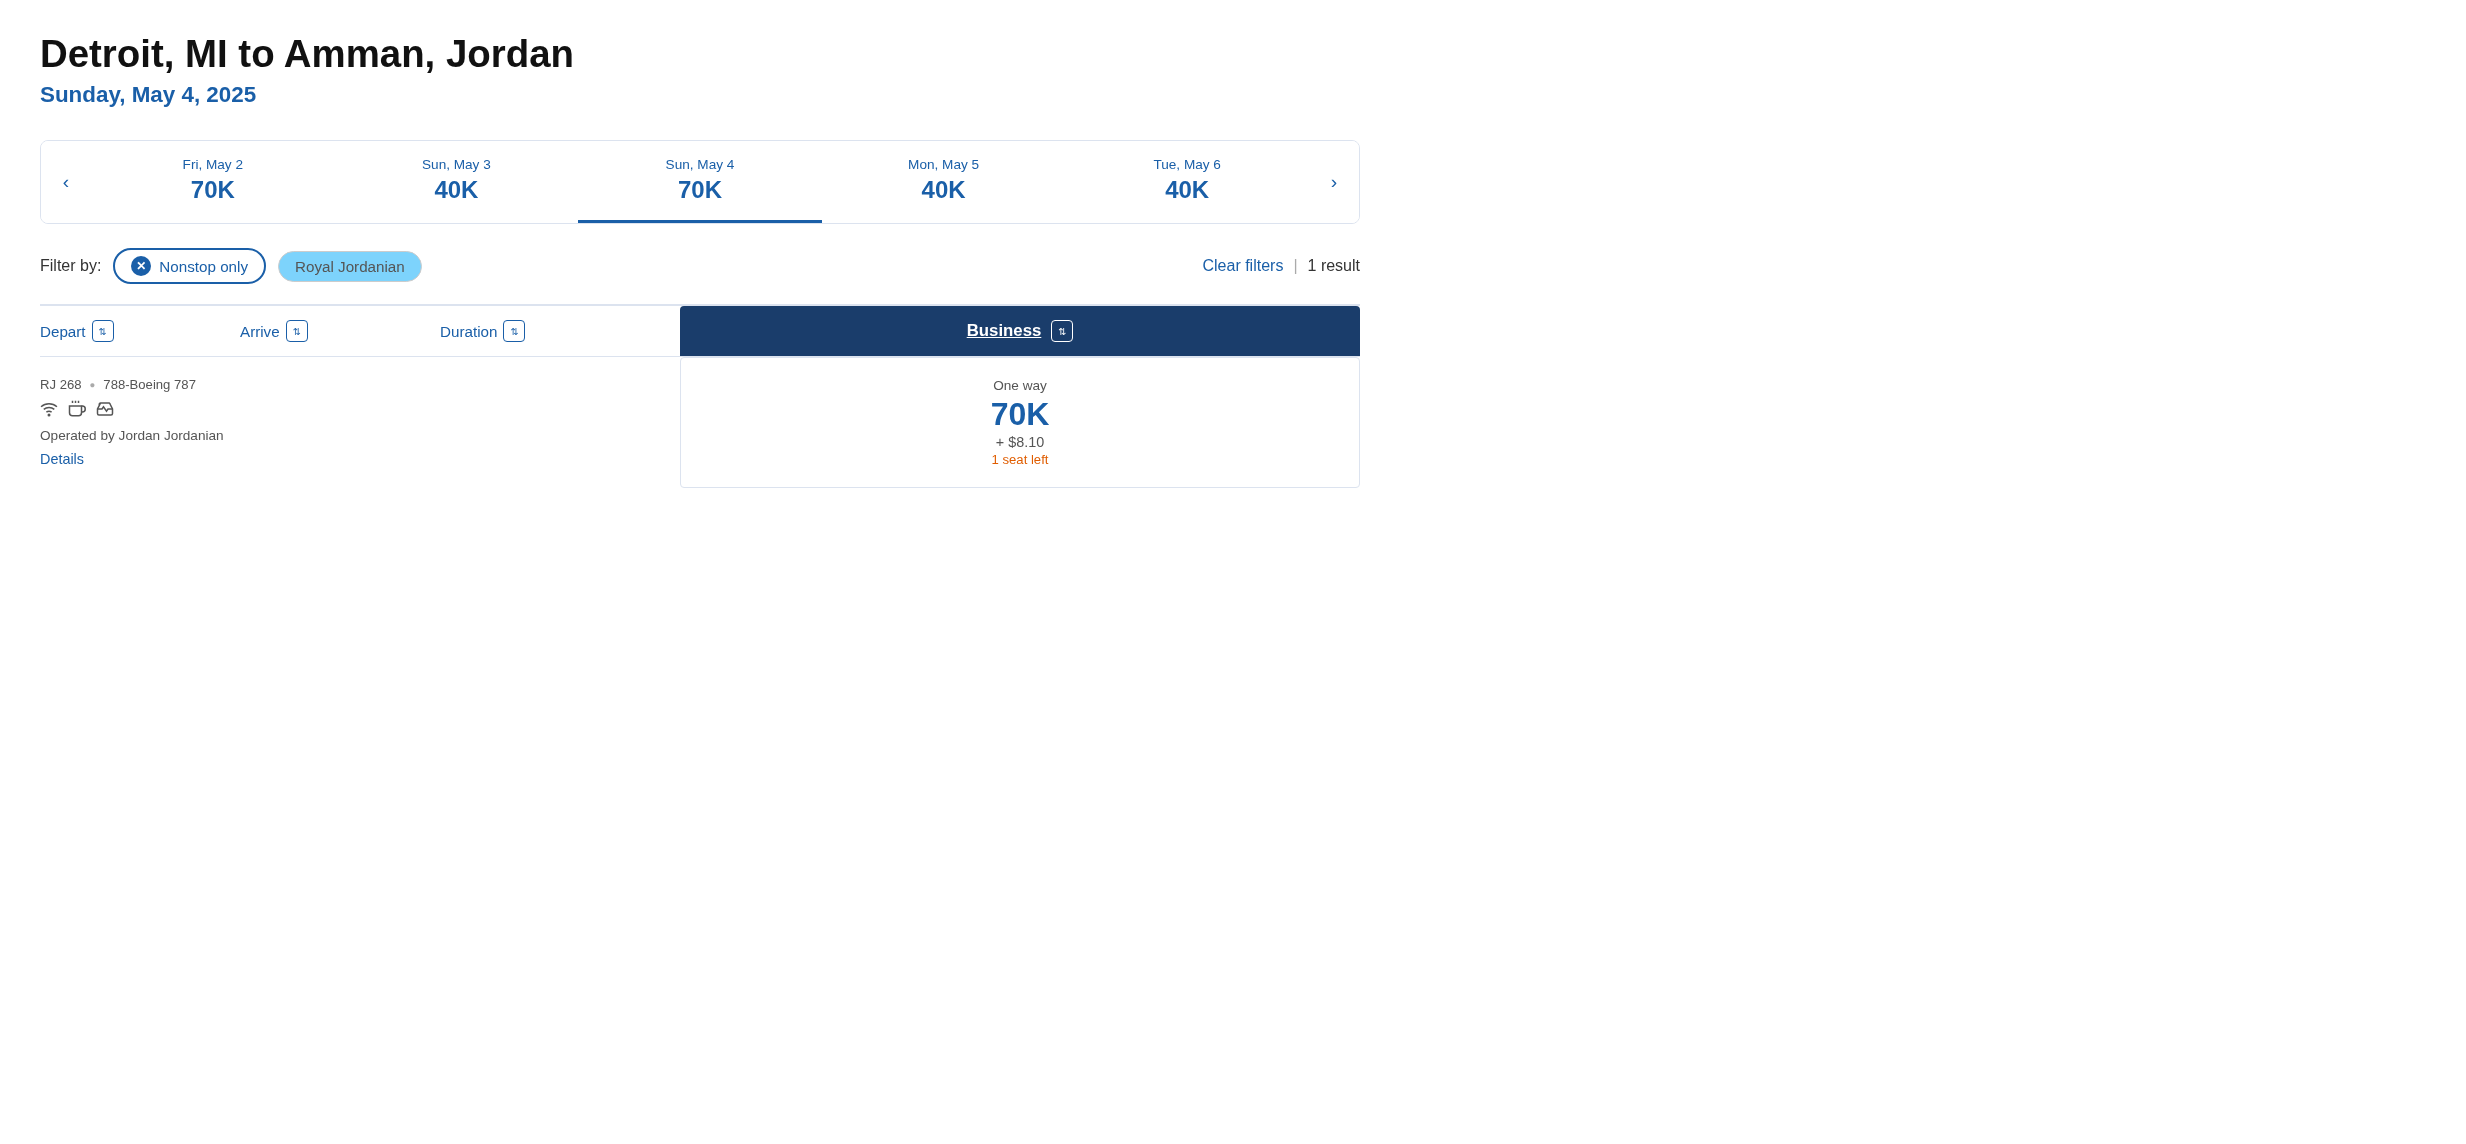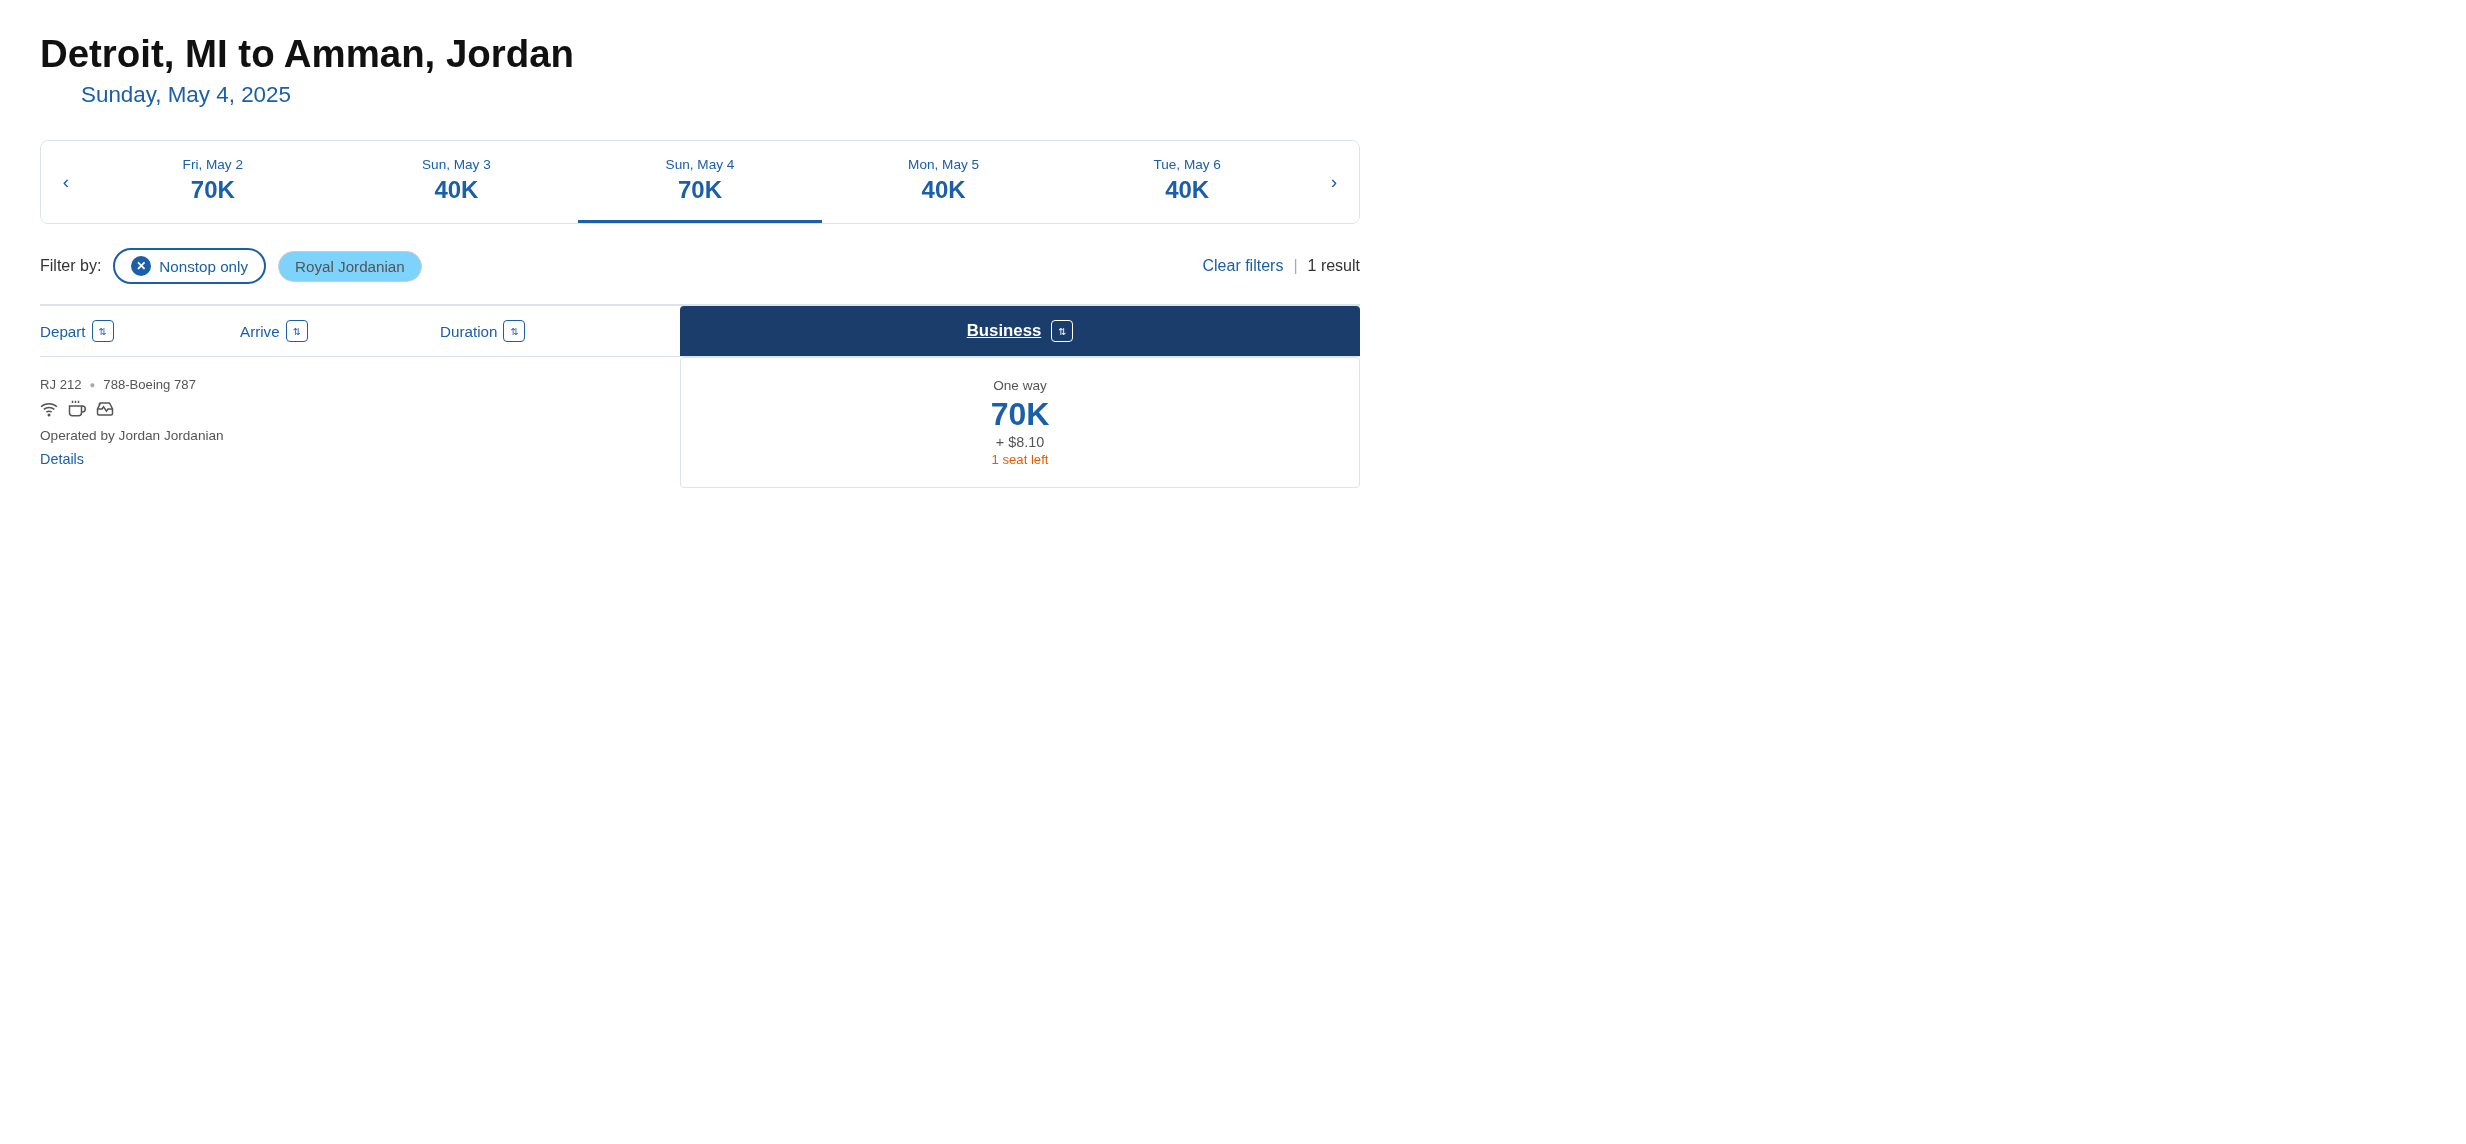--- a/index.html
+++ b/index.html
@@ -12,23 +12,22 @@
     }
     .page-title {
       font-size: 2.4rem;
       font-weight: 700;
       color: #111;
       margin-bottom: 6px;
     }
     .page-subtitle {
       font-size: 1.4rem;
       color: #1a5fa8;
-      font-weight: 400;
+      font-weight: 700;
       margin-bottom: 32px;
-      margin-left: 41px;
     }
 
     
     .date-nav {
       display: flex;
       align-items: stretch;
       border: 1px solid #dce3ef;
       border-radius: 8px;
       margin-bottom: 24px;
       overflow: hidden;
@@ -450,21 +449,21 @@
     <span class="business-header-label">Business</span>
     <div class="sort-box-white">⇅</div>
   </div>
 </div>
 
 <div class="flight-row">
   <div class="flight-info">
 
     
     <div class="flight-meta">
-      <span>RJ 212</span>
+      <span>RJ 268</span>
       <span class="dot-sep">●</span>
       <span>788-Boeing 787</span>
     </div>
 
     
     <div class="flight-icons">
       <span title="WiFi">
         <svg width="18" height="18" viewBox="0 0 24 24" fill="none" stroke="#555" stroke-width="2">
             <path d="M5 12.55a11 11 0 0 1 14.08 0"></path>
             <path d="M1.42 9a16 16 0 0 1 21.16 0"></path>

